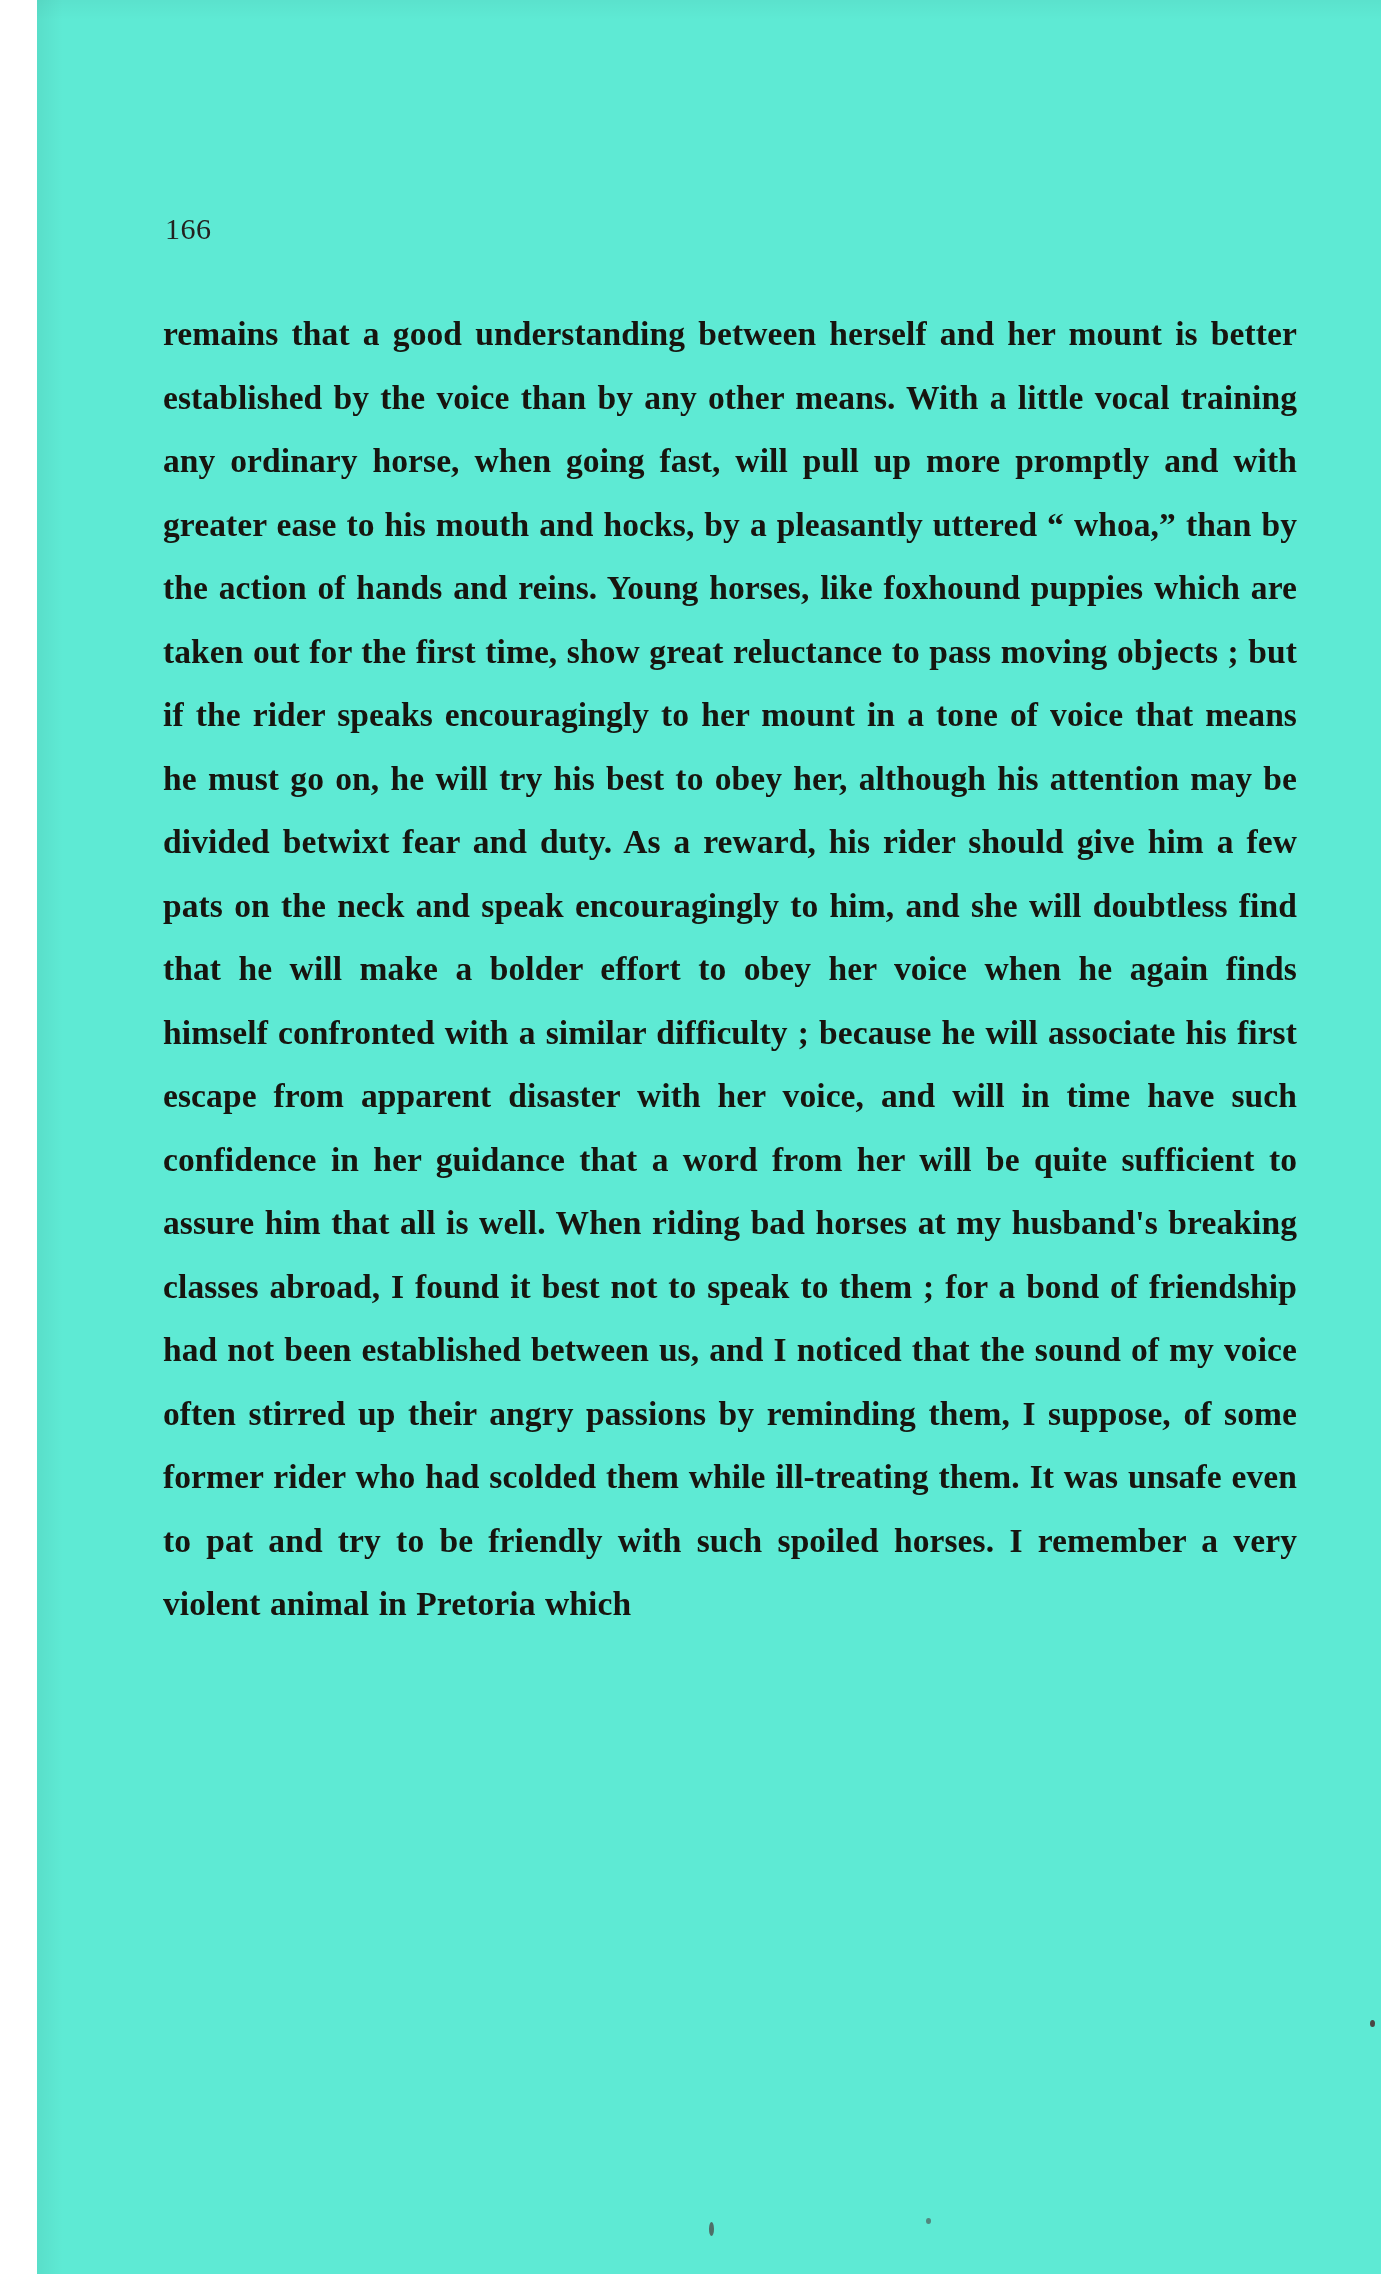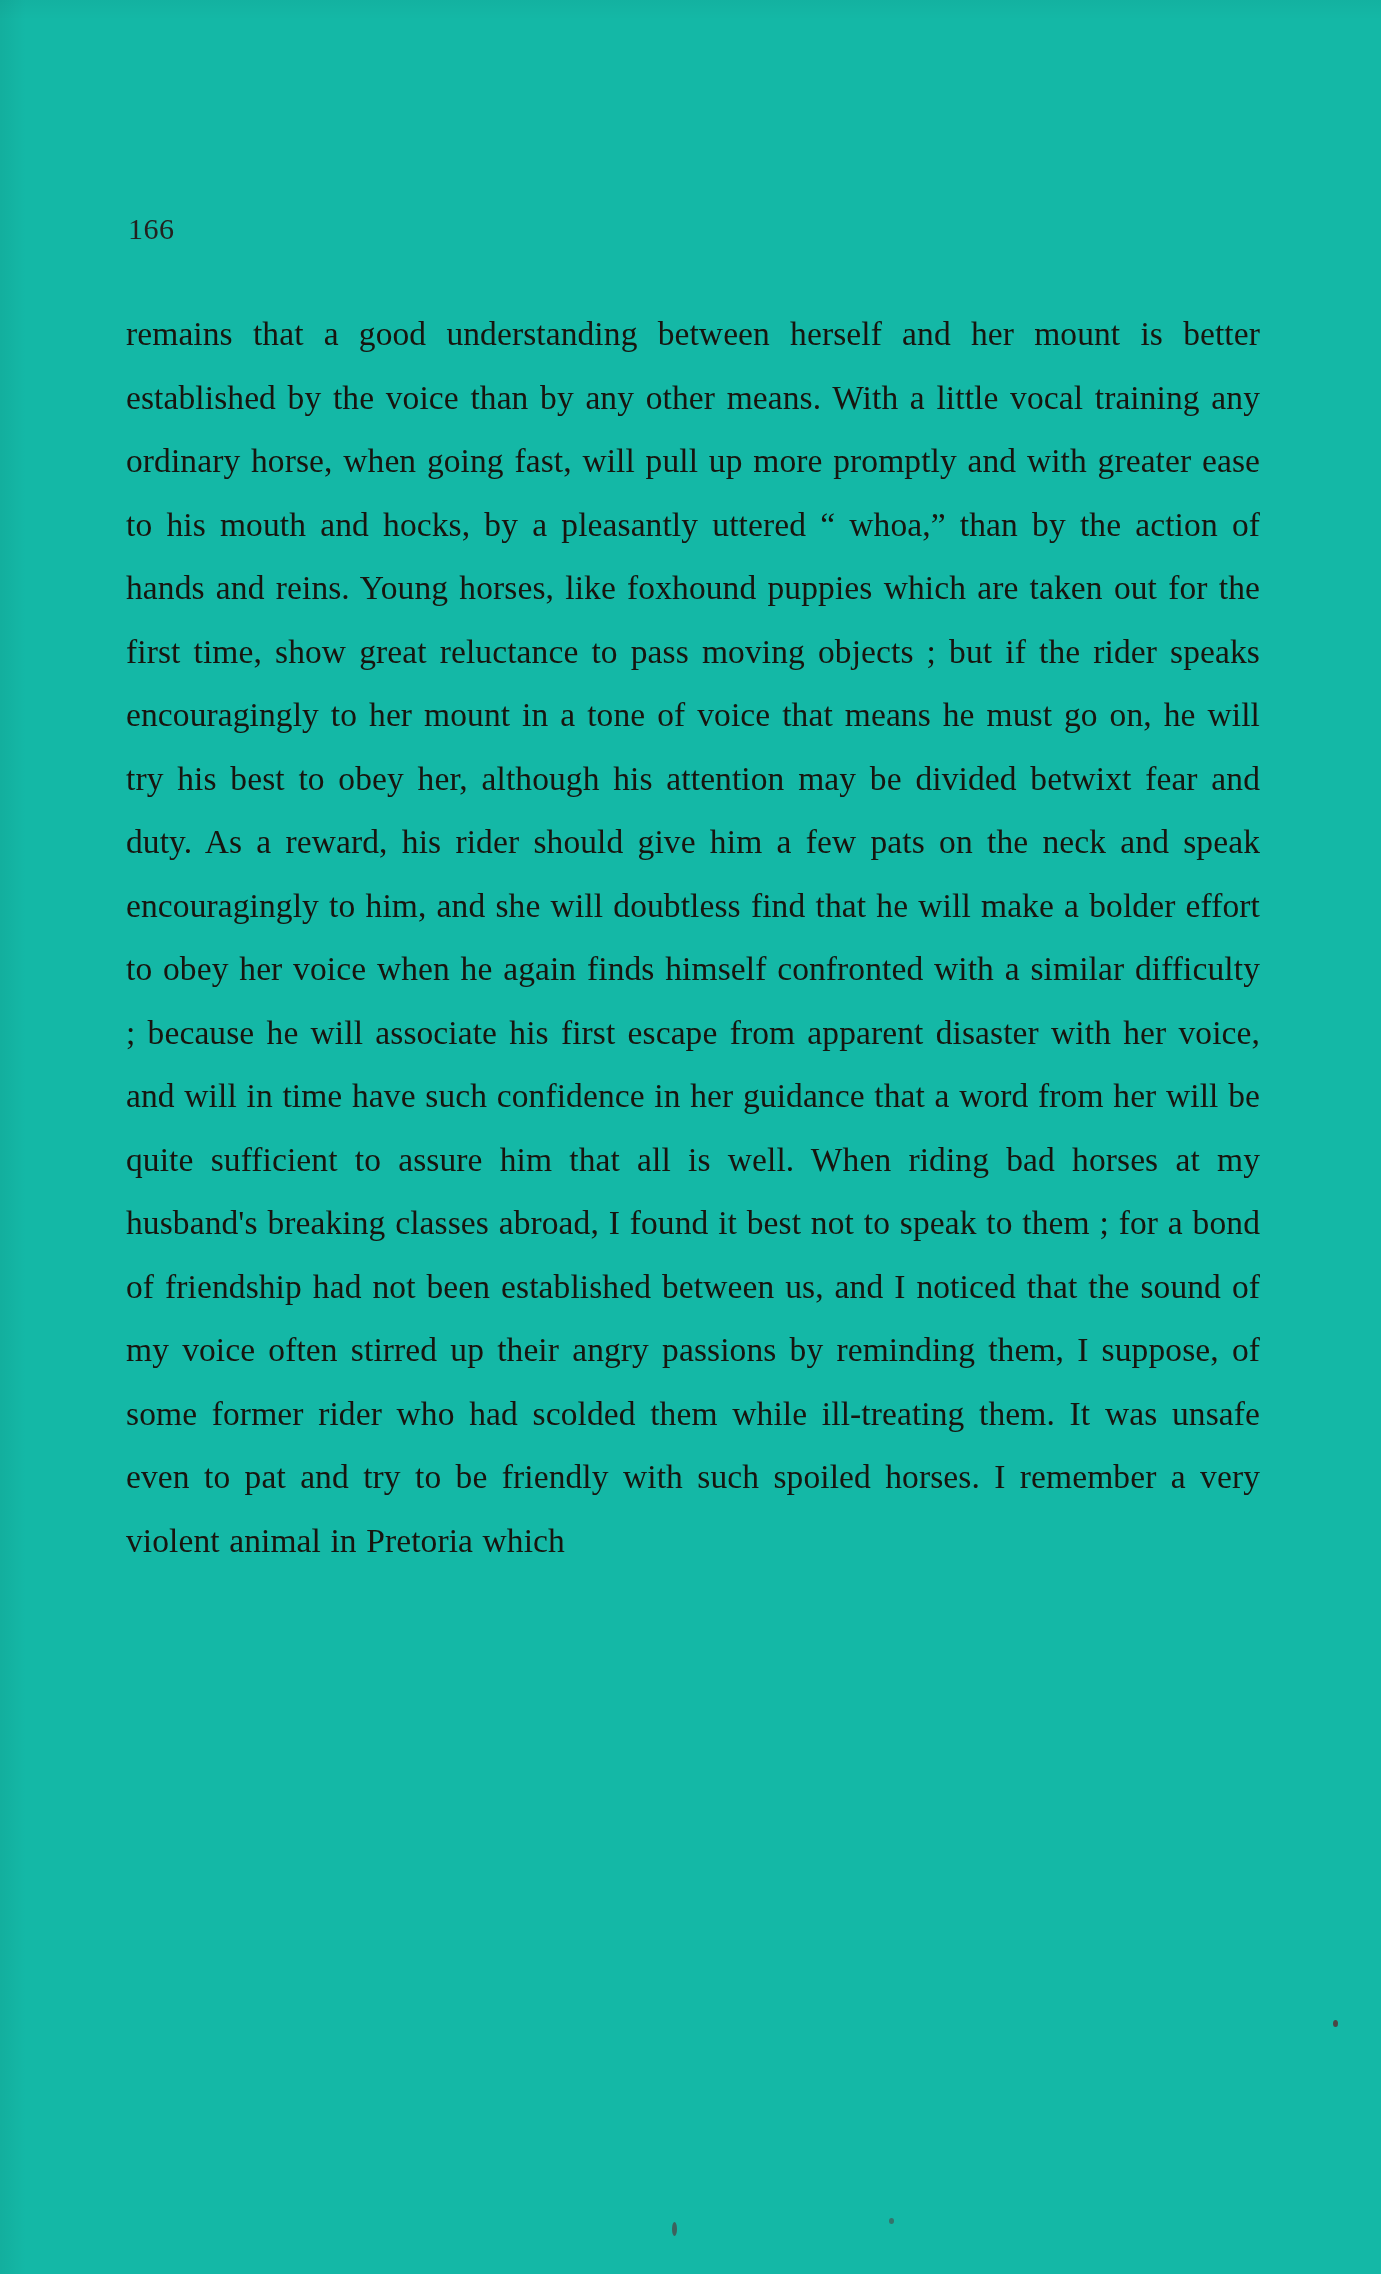--- a/index.html
+++ b/index.html
@@ -11,21 +11,22 @@
     width: 1381px;
     height: 2274px;
     position: relative;
     font-family: "Liberation Serif", serif;
     color: #1a1a1a;
     overflow: hidden;
   }
   .page {
     position: absolute;
     inset: 0;
-    background: #14b8a6;
+    background: #5eead4;
+    margin-left: 37px;
   }
   .page-inner {
     position: absolute;
     left: 0;
     top: 0;
     width: 1381px;
     height: 2274px;
   }
   .header {
     position: absolute;
@@ -55,20 +56,21 @@
     width: 1134px;
     font-size: 33.5px;
     line-height: 63.5px;
     text-align: justify;
     color: #17150f;
     letter-spacing: 0.1px;
     word-spacing: 1px;
   }
   .body-text p {
     margin: 0;
+    font-weight: bold;
   }
   .speck {
     position: absolute;
     background: #4a4644;
     border-radius: 50%;
   }
   .speck-a { left: 1333px; top: 2020px; width: 5px; height: 7px; }
   .speck-b { left: 672px; top: 2222px; width: 5px; height: 14px; opacity: .75; }
   .speck-c { left: 889px; top: 2218px; width: 5px; height: 6px; opacity: .6; }
   .edge-shadow-left {

